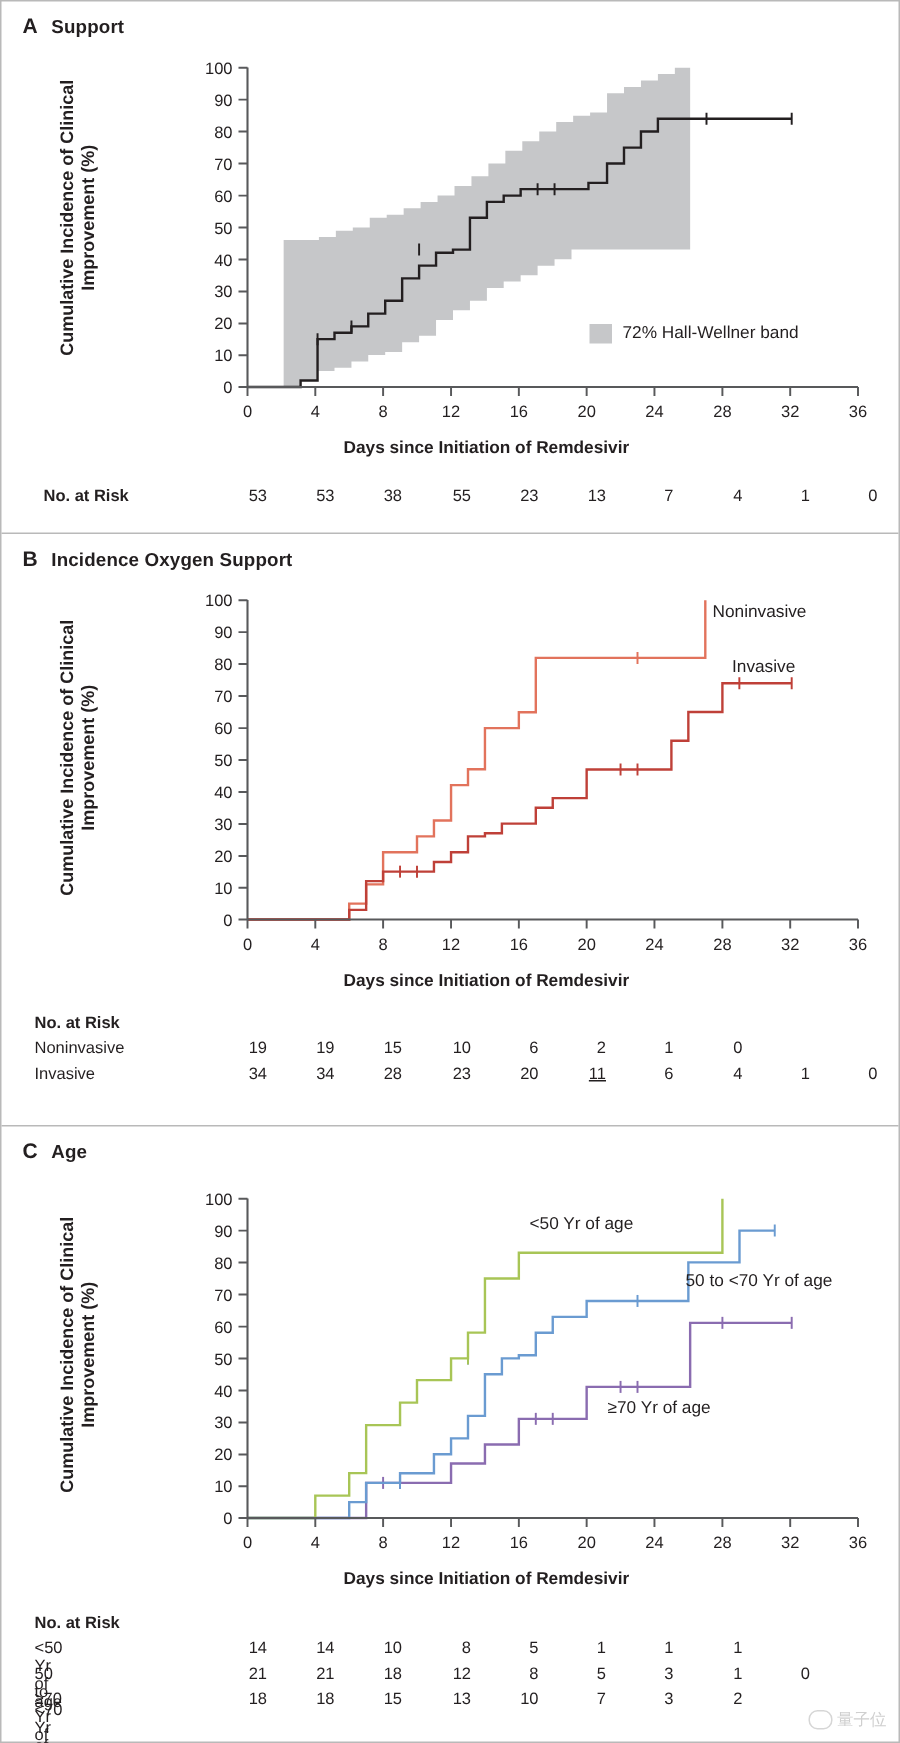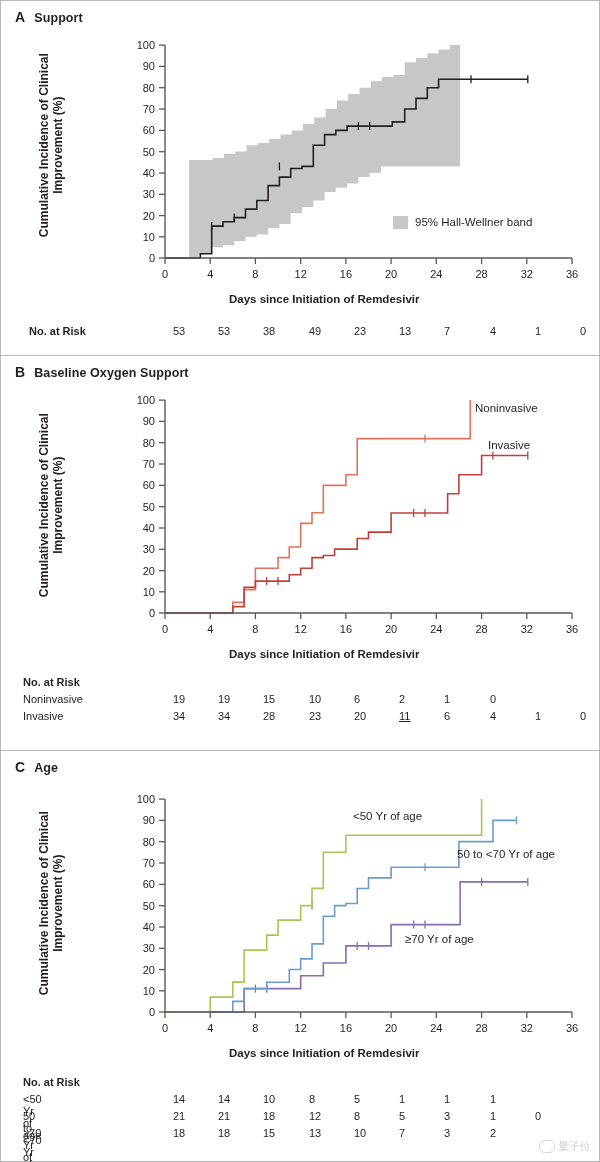--- a/index.html
+++ b/index.html
@@ -47,21 +47,21 @@
   }
   .ylabel .l1,.ylabel .l2{display:block;}
 
   .xlabel{
     position:absolute;
     font-size:11.5px;font-weight:bold;
     white-space:nowrap;
   }
   .risk-title{font-weight:bold;font-size:11px;}
   .risk-rowlabel{font-size:11px;}
-  .risk-num{position:absolute;text-align:left;font-size:11px;width:26px;margin-left:21px;}
+  .risk-num{position:absolute;text-align:right;font-size:11px;width:26px;}
 
   .legend-txt{font-size:11.5px;}
   .curvelabel{font-size:11.5px;}
 
   .watermark{
     position:absolute;right:8px;bottom:6px;
     font-size:11px;color:#cfcfcf;
     display:flex;align-items:center;gap:3px;
     white-space:nowrap;
   }
@@ -156,42 +156,42 @@
           <text x="435.3" y="277">24</text>
             <text x="480.6" y="277">28</text>
             <text x="525.8" y="277">32</text>
           <text x="571.0" y="277">36</text>
         </g>
 
         <rect x="392" y="215" width="15" height="13" fill="#c6c7c9"></rect>
       </svg>
     </div>
 
-    <div class="legend-txt" style="position:absolute;left:414px;top:215px;">95% Hall-Wellner band</div>
+    <div class="legend-txt" style="position:absolute;left:414px;top:215px;">72% Hall-Wellner band</div>
 
     <div class="xlabel" style="left:228px;top:292px;">Days since Initiation of Remdesivir</div>
 
     <div class="risk-title" style="position:absolute;left:28px;top:324px;">No. at Risk</div>
     <div style="position:absolute;left:0;top:324px;">
       <span class="risk-num" style="left:151px;">53</span>
       <span class="risk-num" style="left:196px;">53</span>
       <span class="risk-num" style="left:241px;">38</span>
-      <span class="risk-num" style="left:287px;">49</span>
+      <span class="risk-num" style="left:287px;">55</span>
       <span class="risk-num" style="left:332px;">23</span>
       <span class="risk-num" style="left:377px;">13</span>
       <span class="risk-num" style="left:422px;">7</span>
       <span class="risk-num" style="left:468px;">4</span>
       <span class="risk-num" style="left:513px;">1</span>
       <span class="risk-num" style="left:558px;">0</span>
     </div>
   </div>
 
   <div class="panel panel-b">
     <div class="panel-head">
-      <span class="ltr">B</span><span>Baseline Oxygen Support</span>
+      <span class="ltr">B</span><span>Incidence Oxygen Support</span>
     </div>
 
     <div class="ylabel" style="left:-52px;top:135px;width:205px;transform:rotate(-90deg);">
       <span class="l1">Cumulative Incidence of Clinical</span>
       <span class="l2">Improvement (%)</span>
     </div>
 
     <div class="plot-wrap" style="top:0;">
       <svg width="600" height="300" viewBox="0 0 600 300">
 

